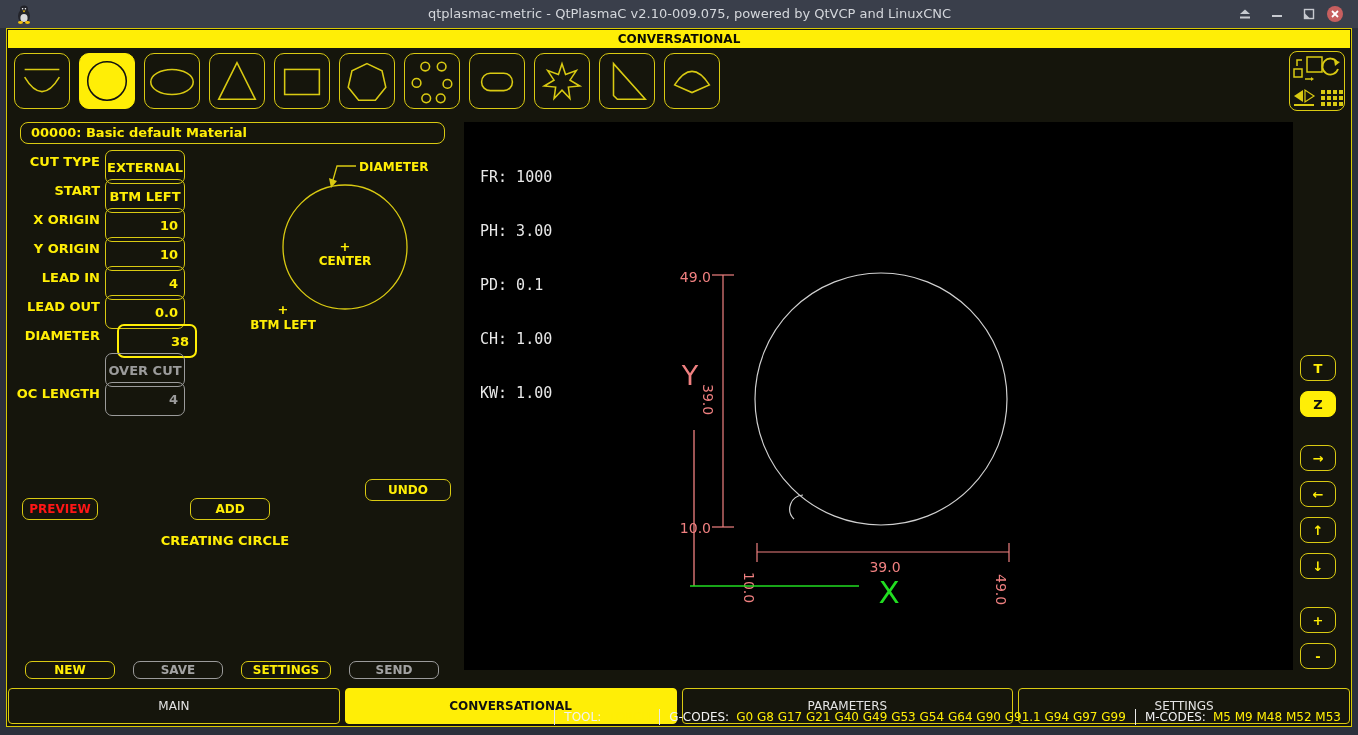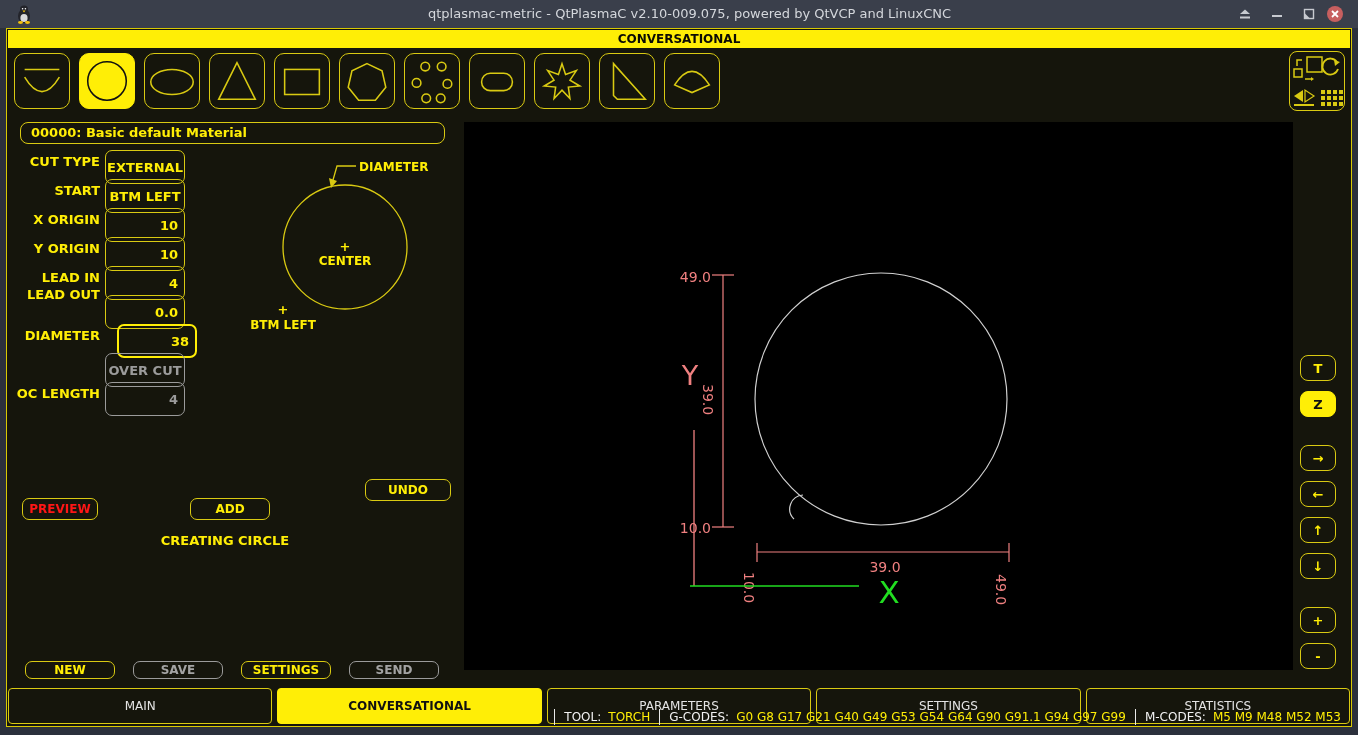--- a/index.html
+++ b/index.html
@@ -219,21 +219,21 @@
 
   <div class="flabel" style="top:208px;">X ORIGIN</div>
   <input class="ybox" style="top: 208px;" value="10">
 
   <div class="flabel" style="top:237px;">Y ORIGIN</div>
   <input class="ybox" style="top: 237px;" value="10">
 
   <div class="flabel" style="top:266px;">LEAD IN</div>
   <input class="ybox" style="top: 266px;" value="4">
 
-  <div class="flabel" style="top:283px;">LEAD OUT</div>
+  <div class="flabel" style="top:295px;">LEAD OUT</div>
   <input class="ybox" style="top: 295px;" value="0.0">
 
   <div class="flabel" style="top:324px;">DIAMETER</div>
   <input class="ybox focused" style="top: 324px;" value="38">
 
   <div class="ybox disabled" style="top:353px;">OVER CUT</div>
 
   <div class="flabel" style="top:382px;">OC LENGTH</div>
   <input class="ybox disabled" style="top: 382px;" value="4">
 
@@ -252,20 +252,27 @@
   <div class="abtn" style="left:190px;top:498px;width:80px;">ADD</div>
   <div class="abtn" style="left:365px;top:479px;width:86px;">UNDO</div>
   <div class="status-text">CREATING CIRCLE</div>
 
   <div class="abtn" style="left:25px;top:661px;width:90px;height:18px;">NEW</div>
   <div class="abtn disabled" style="left:133px;top:661px;width:90px;height:18px;">SAVE</div>
   <div class="abtn" style="left:241px;top:661px;width:90px;height:18px;">SETTINGS</div>
   <div class="abtn disabled" style="left:349px;top:661px;width:90px;height:18px;">SEND</div>
 
   <div class="preview">
+    <div class="stats">
+      <div>FR: 1000</div>
+      <div>PH: 3.00</div>
+      <div>PD: 0.1</div>
+      <div>CH: 1.00</div>
+      <div>KW: 1.00</div>
+    </div>
     <svg width="829" height="548" viewBox="0 0 829 548">
 
       <circle cx="417" cy="277" r="126" stroke="#d0d0d0" stroke-width="1.2" fill="none"></circle>
       <path d="M330,397 A14,14 0 0 1 339,373" stroke="#d0d0d0" stroke-width="1.2" fill="none"></path>
 
       <g stroke="#f08080" stroke-width="1.2">
         <line x1="259" y1="153" x2="259" y2="405"></line>
         <line x1="248" y1="153" x2="270" y2="153"></line>
         <line x1="248" y1="405" x2="270" y2="405"></line>
       </g>
@@ -296,21 +303,20 @@
   <div class="vbtn" style="top:517px;">↑</div>
   <div class="vbtn" style="top:553px;">↓</div>
   <div class="vbtn" style="top:607px;">+</div>
   <div class="vbtn" style="top:643px;">-</div>
 
   <div class="tabs">
     <div class="tab">MAIN</div>
     <div class="tab active">CONVERSATIONAL</div>
     <div class="tab">PARAMETERS</div>
     <div class="tab">SETTINGS</div>
-    <div class="tab">STATISTICS</div>
   </div>
 
   <div class="statusbar">
     <div class="sb-group">
       <span class="sb-label">TOOL:</span>
       <span class="sb-value">TORCH</span>
     </div>
     <div class="sb-group">
       <span class="sb-label">G-CODES:</span>
       <span class="sb-value">G0 G8 G17 G21 G40 G49 G53 G54 G64 G90 G91.1 G94 G97 G99</span>

